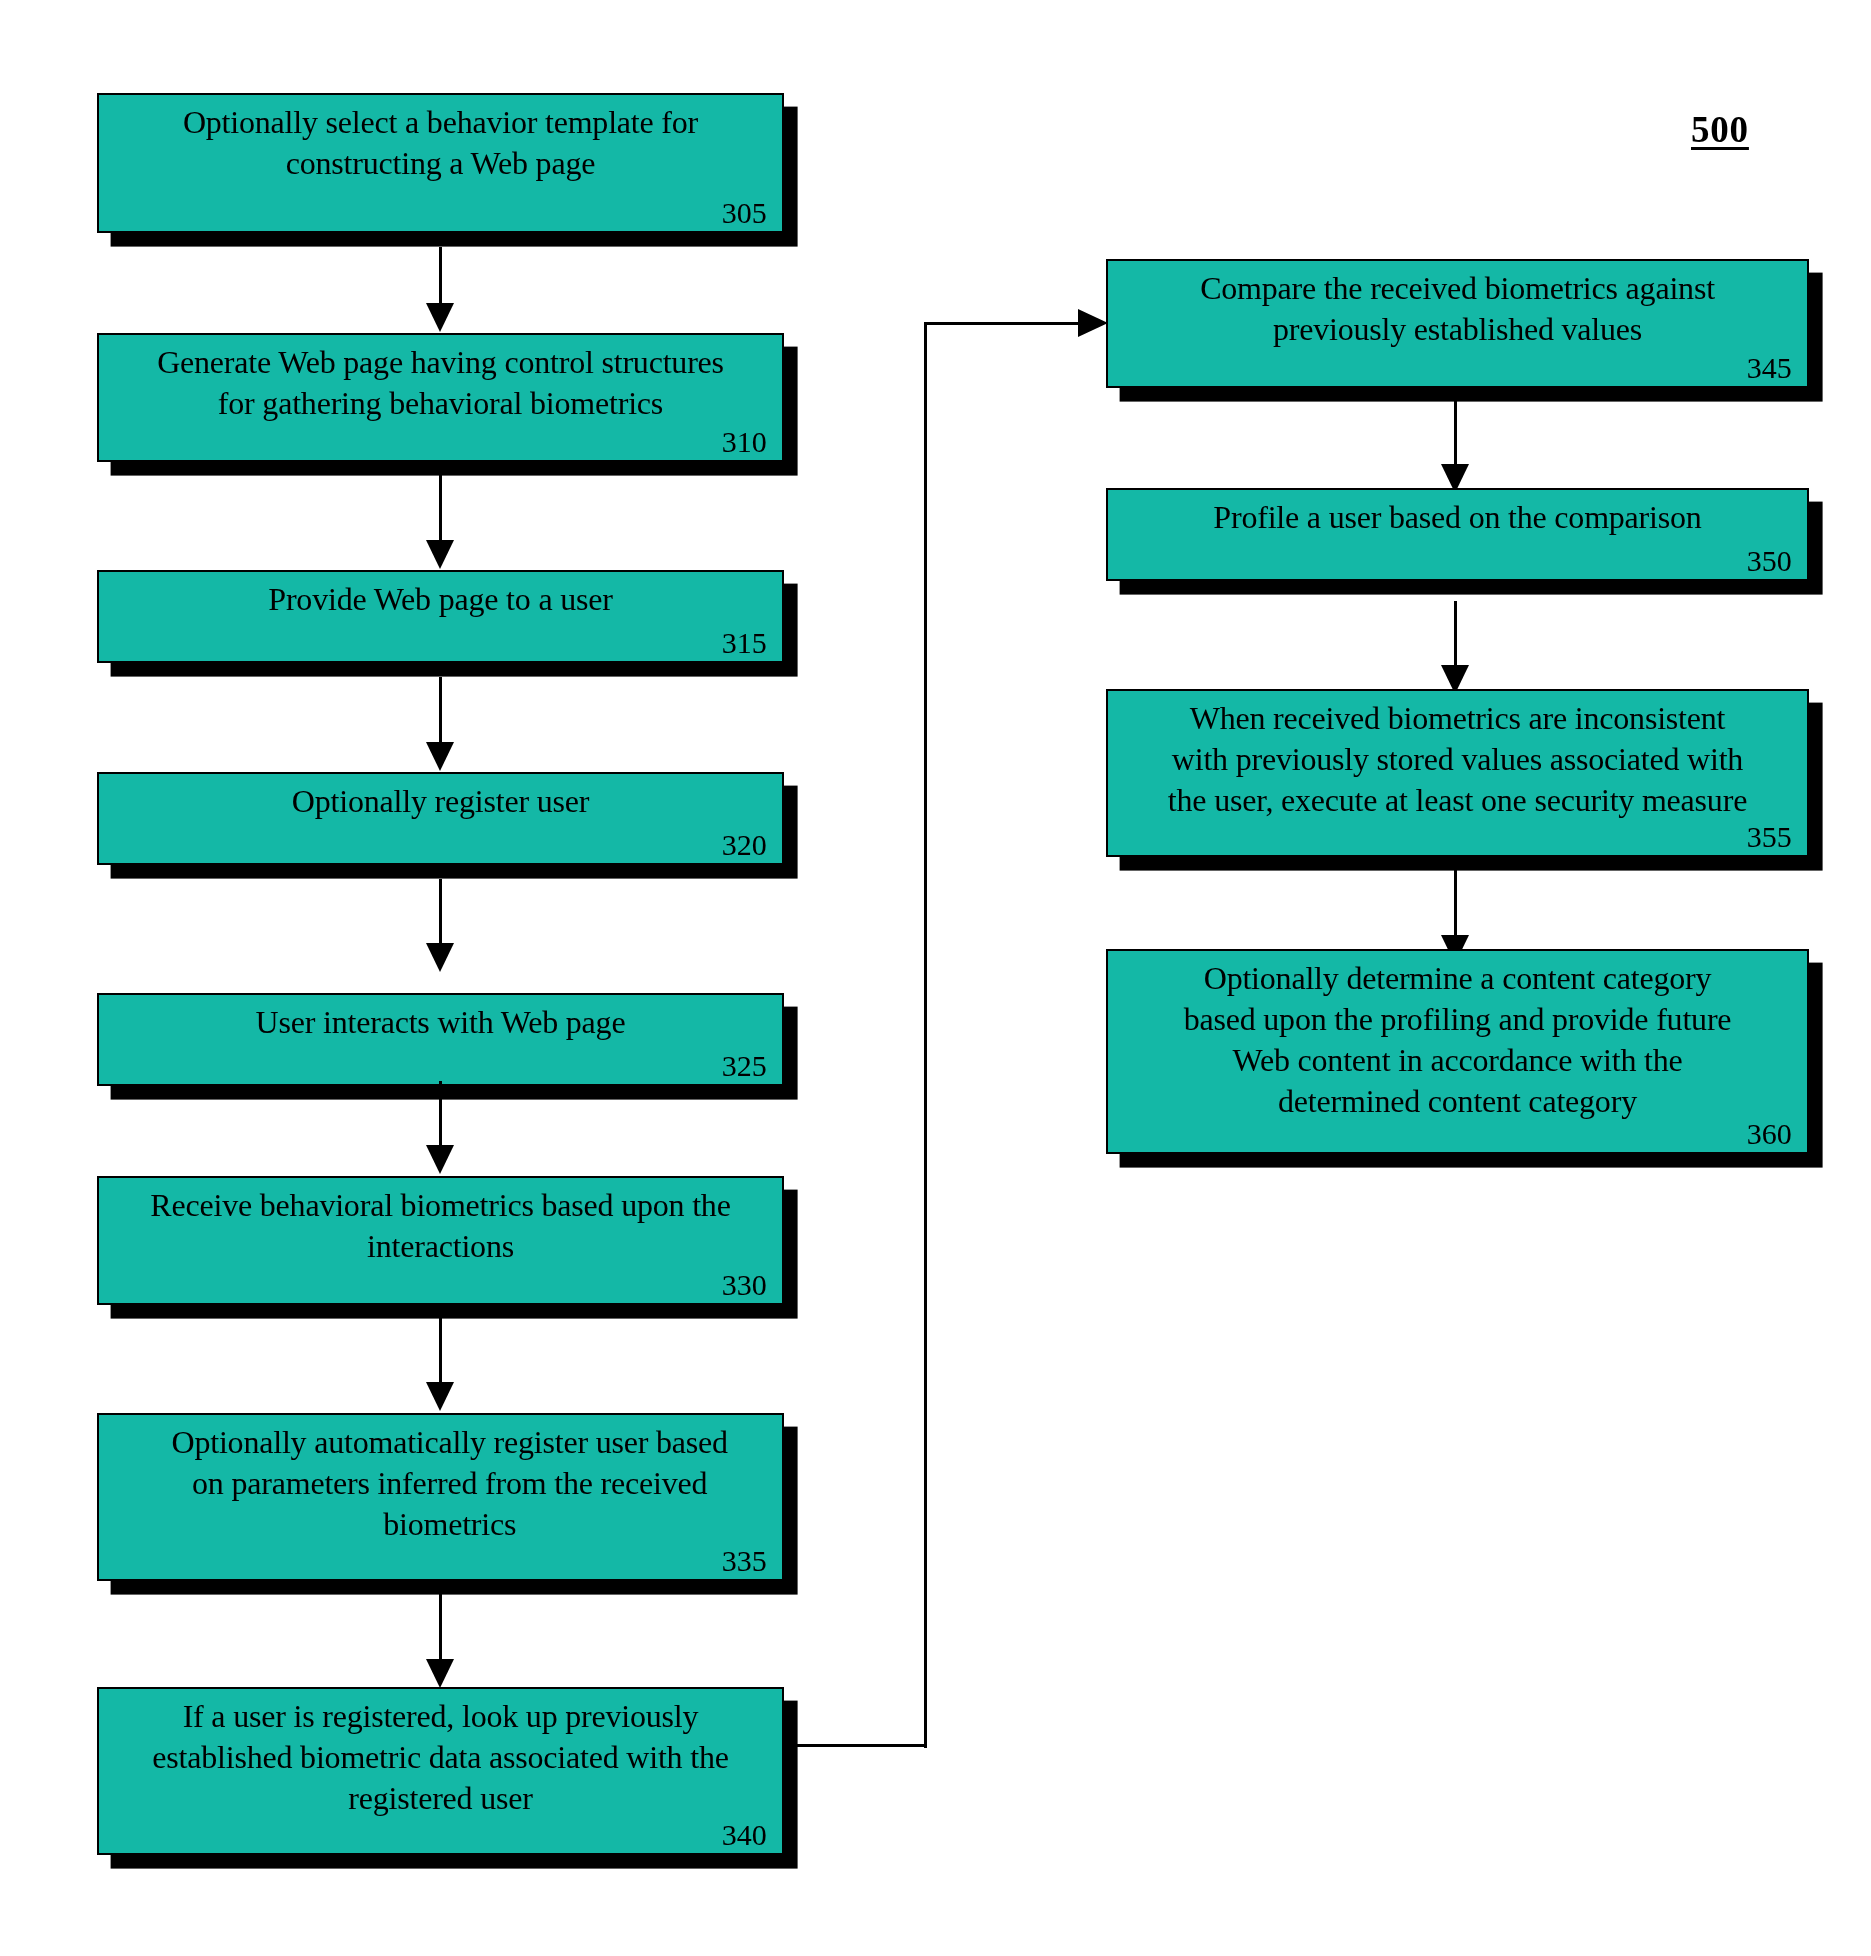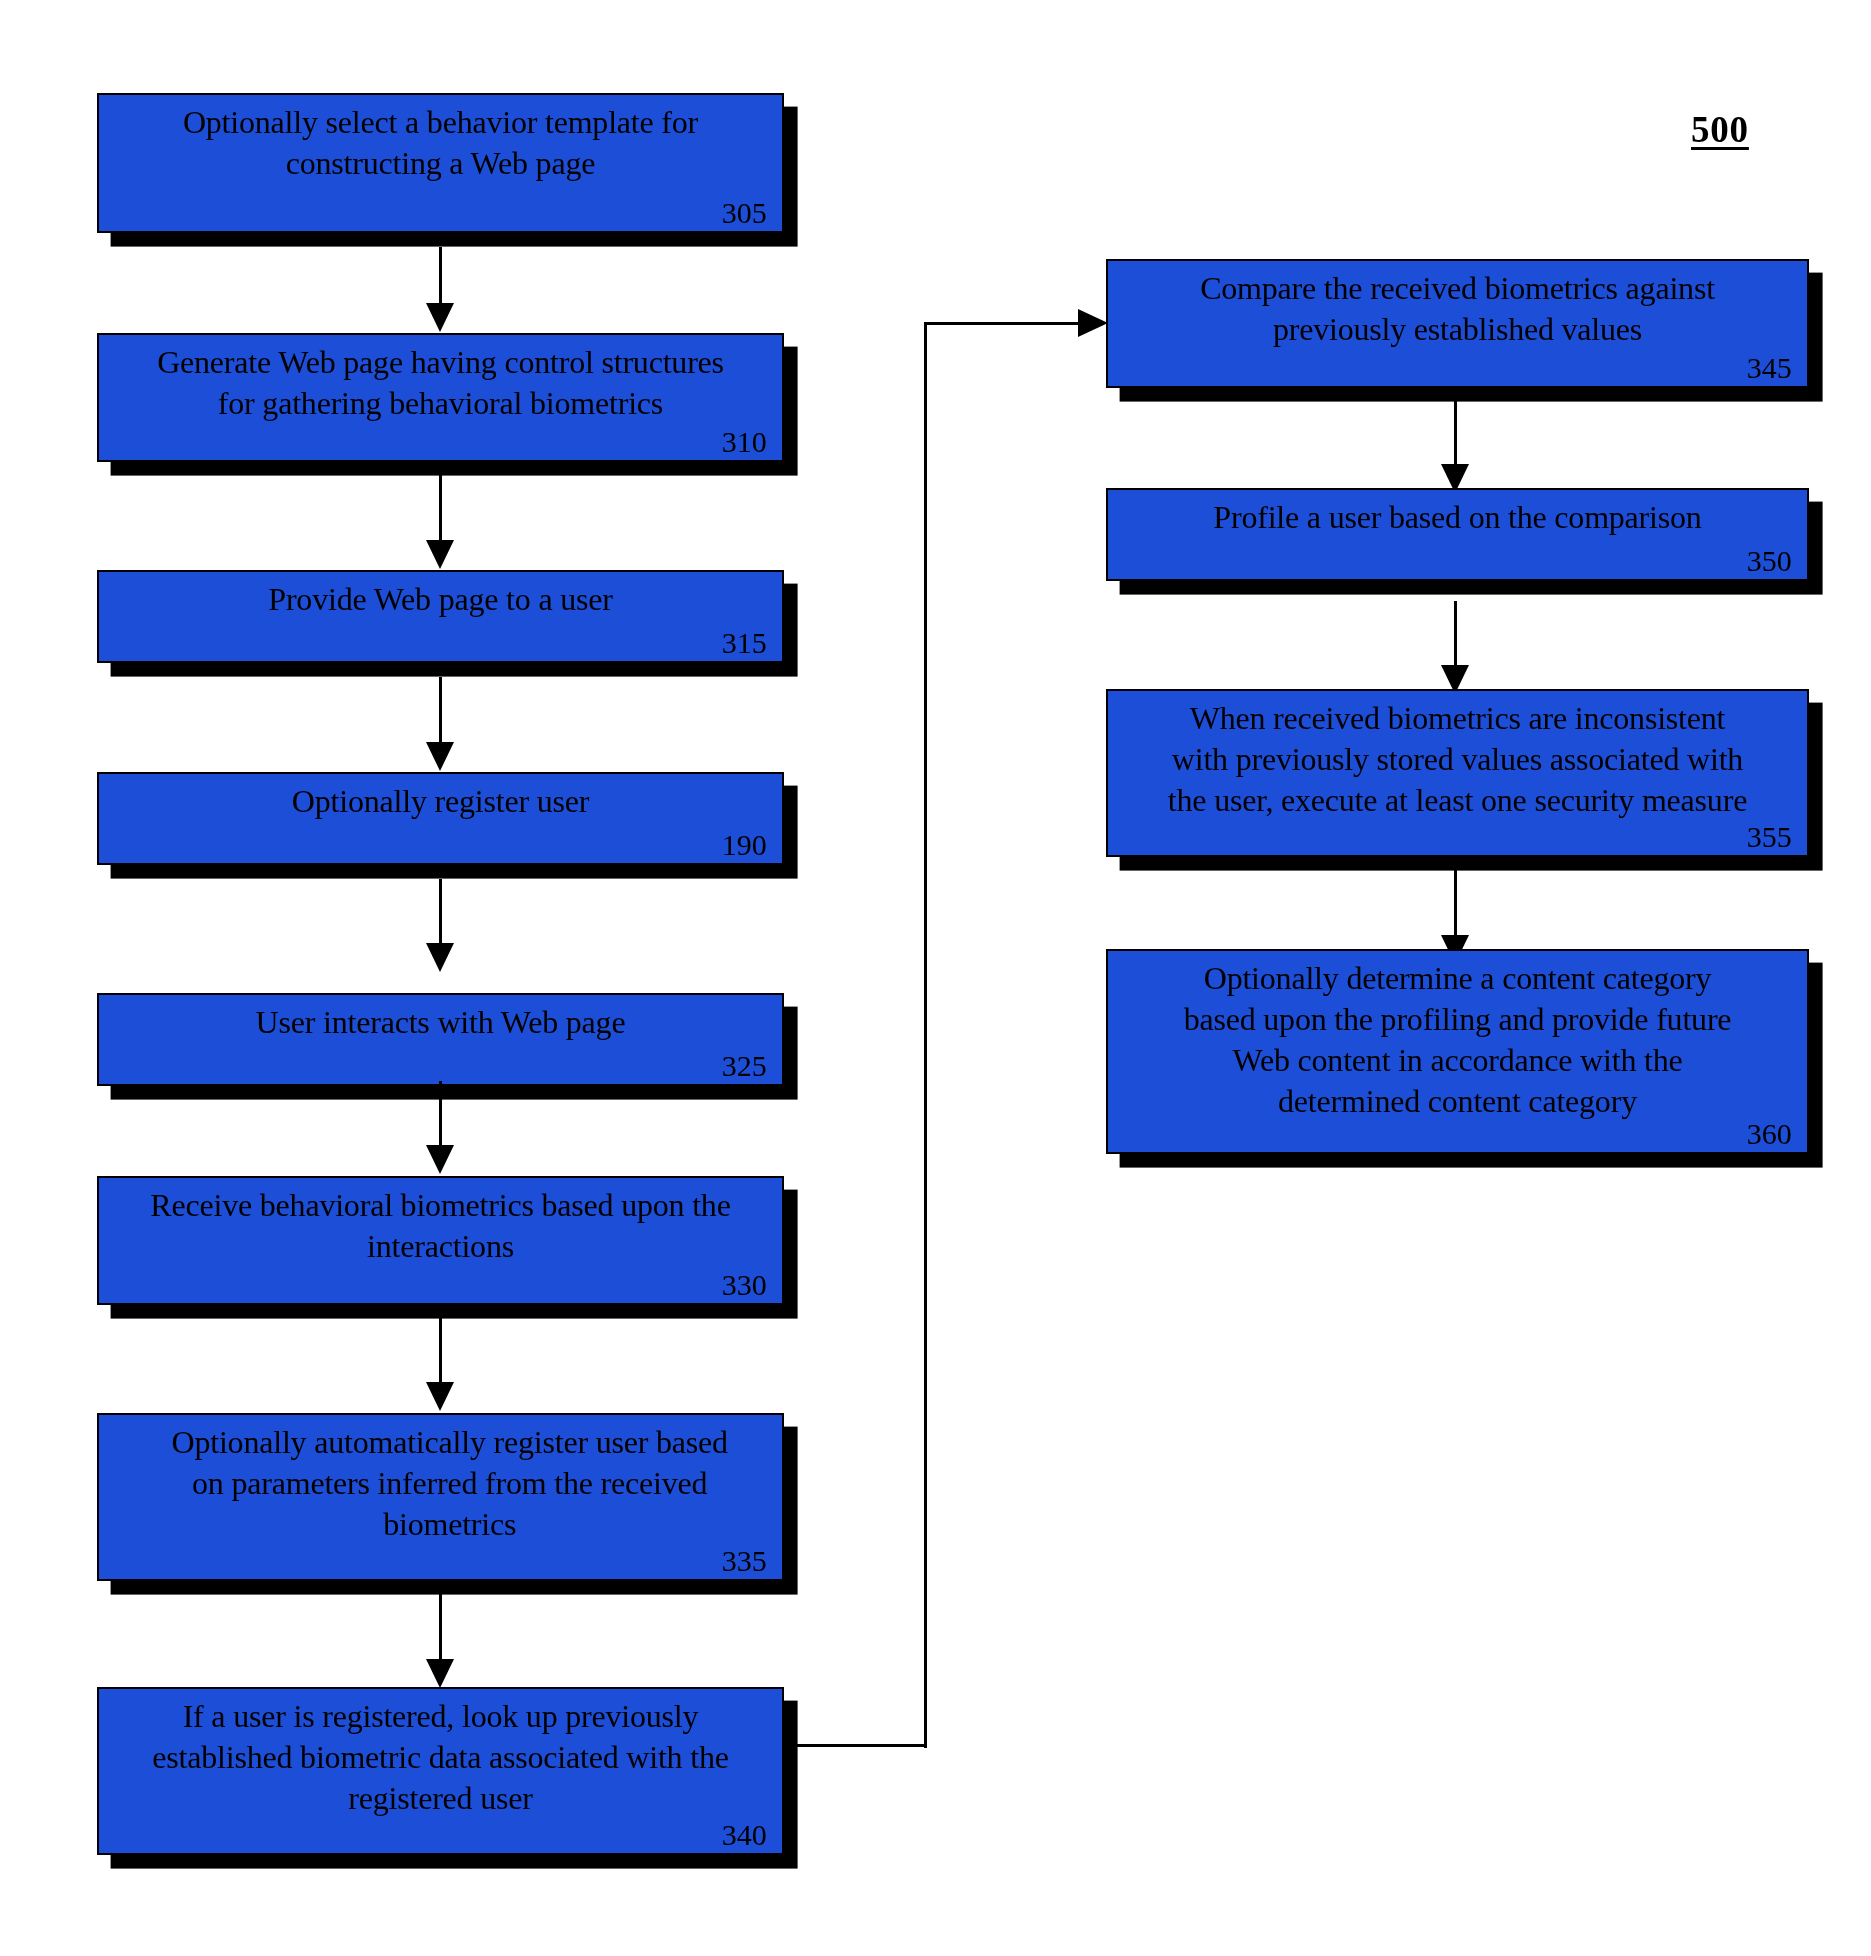--- a/index.html
+++ b/index.html
@@ -32,21 +32,21 @@
     text-decoration: underline;
     text-underline-offset: 5.1px;
     text-decoration-thickness: 3.4px;
     white-space: nowrap;
   }
 
   
   .node {
     position: absolute;
     box-sizing: border-box;
-    background: #1d4ed8;
+    background: #14b8a6;
     border: 2.5px solid #000000;
     
     box-shadow: 13.6px 13.6px 0 0 #000000;
     padding: 6.8px 13.6px 5.1px 13.6px;
     display: block;
   }
   .node-text {
     display: block;
     text-align: center;
     font-size: 32px;
@@ -118,21 +118,21 @@
   <div class="node" style="left:97px; top:570px; width:687px; height:93px;">
     <span class="node-text">Provide Web page to a user</span>
     <span class="node-num">315</span>
   </div>
 
   <div class="conn-v" style="left:439px; top:677px; height:68px;"></div>
   <div class="arrow-down" style="left:426px; top:742px;"></div>
 
   <div class="node" style="left:97px; top:772px; width:687px; height:93px;">
     <span class="node-text">Optionally register user</span>
-    <span class="node-num">190</span>
+    <span class="node-num">320</span>
   </div>
 
   <div class="conn-v" style="left:439px; top:879px; height:68px;"></div>
   <div class="arrow-down" style="left:426px; top:943px;"></div>
 
   <div class="node" style="left:97px; top:974px; width:687px; height:93px;margin-top:19px;">
     <span class="node-text">User interacts with Web page</span>
     <span class="node-num">325</span>
   </div>
 

